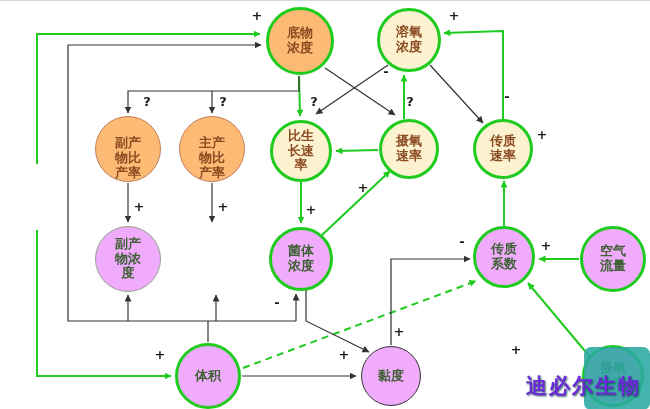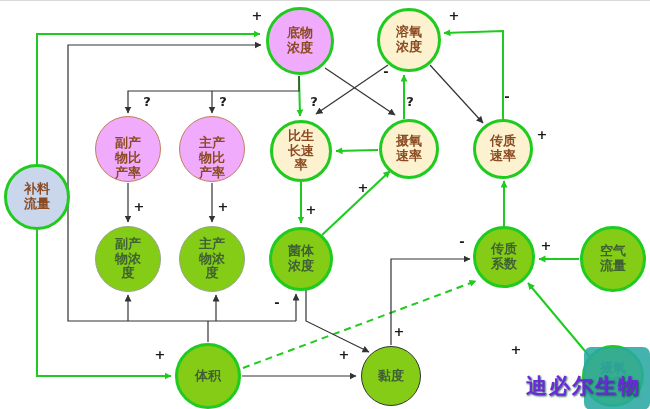--- a/index.html
+++ b/index.html
@@ -11,22 +11,22 @@
   svg.edges{position:absolute;left:0;top:0;z-index:0;}
   .ge{stroke:#1ecb1e;stroke-width:2;fill:none;marker-end:url(#ag);}
   .gd{stroke:#1ecb1e;stroke-width:2;fill:none;stroke-dasharray:7 5;marker-end:url(#ag);}
   .be{stroke:#333;stroke-width:1.2;fill:none;marker-end:url(#ab);}
   .bs{stroke:#333;stroke-width:1.2;fill:none;}
   .n{
     position:absolute;border-radius:50%;display:flex;align-items:center;justify-content:center;
     text-align:center;font-weight:bold;font-size:13px;line-height:1.15;z-index:1;box-sizing:border-box;
   }
   .lbl{display:inline-block;width:2.1em;}
-  .peach{background:#f0abfc;} .yellow{background:#fcf2cf;}
-  .blue{background:#c9d6ec;}  .green{background:#84cc16;}
+  .peach{background:#fdba74;} .yellow{background:#fcf2cf;}
+  .blue{background:#c9d6ec;}  .green{background:#f0abfc;}
   .bg{border:3px solid #1ecb1e;}
   .bt-warm{border:1px solid #c27f5b;align-items:flex-end;}
   .bt-cool{border:1px solid #94a58c;}
   .bt-black{border:1.5px solid #333;}
   .t-warm{color:#8b4a22;} .t-cool{color:#3f6134;}
   .sign{
     position:absolute;transform:translate(-50%,-50%);z-index:2;
     font-size:13px;font-weight:bold;color:#1a1a1a;
   }
   #wm-box{
@@ -84,43 +84,37 @@
     <path class="be" d="M128,320 L68,320 L68,44 L261,44"></path>
     <path class="be" d="M391,344 L391,258 L470,258"></path>
   </svg>
 
   <div class="n peach bg t-warm" style="left:266px;top:6px;width:68px;height:68px">
       <span class="lbl">底物浓度</span>
     </div>
   <div class="n yellow bg t-warm" style="left:377px;top:7px;width:64px;height:64px">
       <span class="lbl">溶氧浓度</span>
     </div>
-  <div class="n blue bg t-warm" style="left:4px;top:163px;width:66px;height:66px">
-      <span class="lbl">补料流量</span>
-    </div>
   <div class="n peach bt-warm t-warm" style="left:95px;top:115px;width:66px;height:66px">
       <span class="lbl">副产物比产率</span>
     </div>
   <div class="n peach bt-warm t-warm" style="left:179px;top:115px;width:66px;height:66px">
       <span class="lbl">主产物比产率</span>
     </div>
   <div class="n yellow bg t-warm" style="left:270px;top:119px;width:62px;height:62px">
       <span class="lbl">比生长速率</span>
     </div>
   <div class="n yellow bg t-warm" style="left:473px;top:118px;width:60px;height:60px">
       <span class="lbl">传质速率</span>
     </div>
   <div class="n yellow bg t-warm" style="left:379px;top:118px;width:60px;height:60px">
       <span class="lbl">摄氧速率</span>
     </div>
   <div class="n green bt-cool t-cool" style="left:95px;top:225px;width:66px;height:66px">
       <span class="lbl">副产物浓度</span>
-    </div>
-  <div class="n green bt-cool t-cool" style="left:179px;top:225px;width:66px;height:66px">
-      <span class="lbl">主产物浓度</span>
     </div>
   <div class="n green bg t-cool" style="left:269px;top:226px;width:64px;height:64px">
       <span class="lbl">菌体浓度</span>
     </div>
   <div class="n green bg t-cool" style="left:473px;top:225px;width:62px;height:62px">
       <span class="lbl">传质系数</span>
     </div>
   <div class="n green bg t-cool" style="left:580px;top:225px;width:66px;height:66px">
       <span class="lbl">空气流量</span>
     </div>

